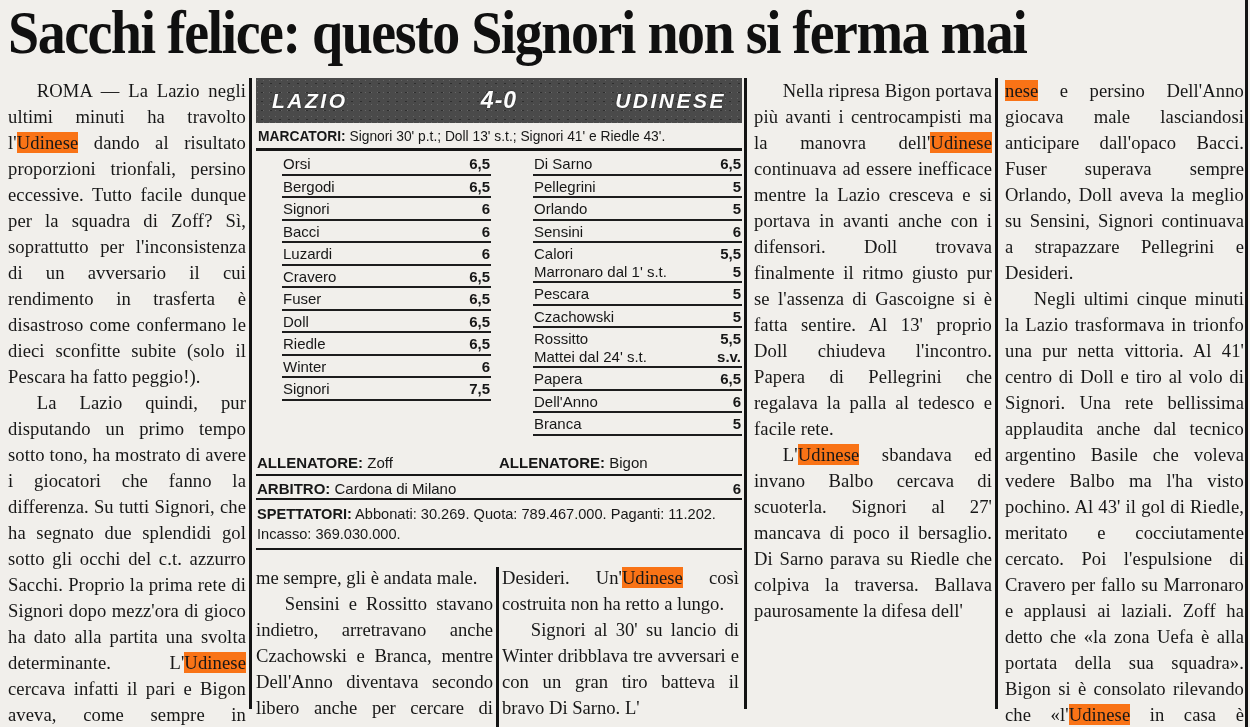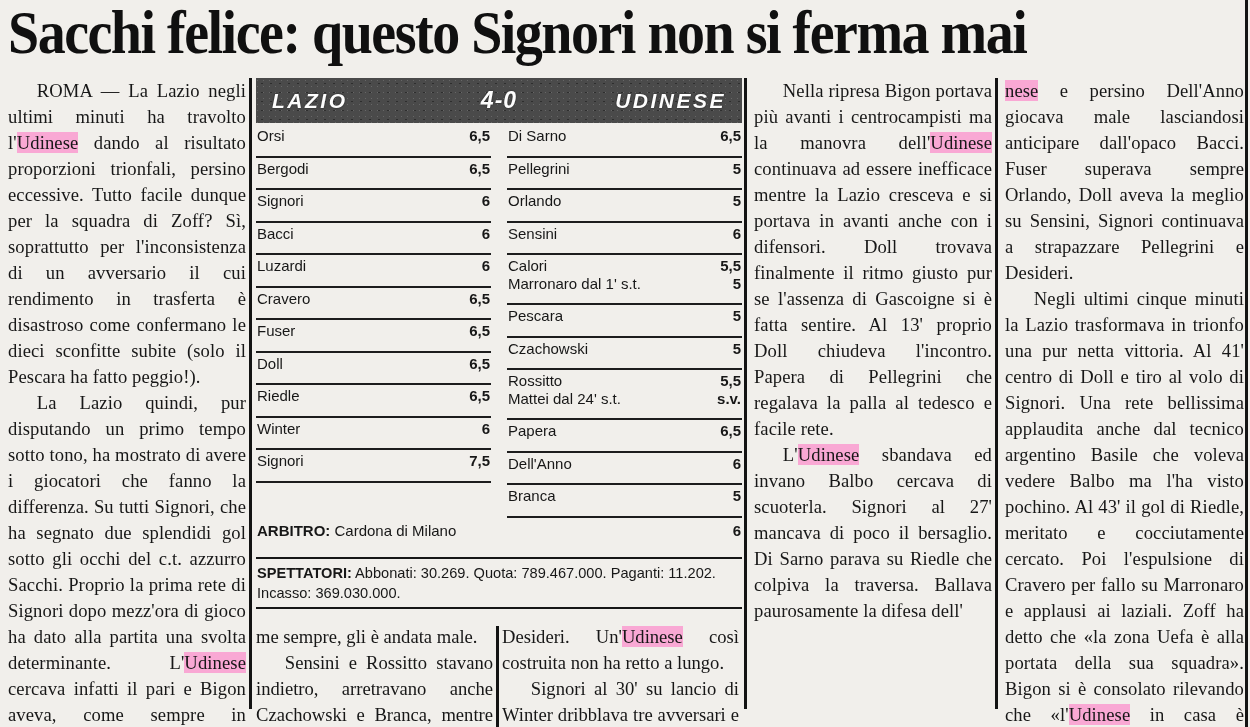--- a/index.html
+++ b/index.html
@@ -22,47 +22,47 @@
   .vdiv.d1{margin:0 4px 0 3px;}
   .vdiv.d2{margin:0 7px 0 2px;}
   .vdiv.d3{margin:0 7px 0 3px;}
   
   .col{flex:none;text-align:justify;font-size:18.6px;line-height:26px;letter-spacing:0.1px;}
   .col.c1{width:238px;}
   .col.c4{width:238px;}
   .col.c5{width:239px;}
   .para{margin:0;}
   .para.indent{text-indent:1.55em;}
-  .hl{background:#f9a8d4;}
+  .hl{background:#f97316;}
   
   .mid{flex:none;width:486px;}
   .mtable{font-family:"Liberation Sans", sans-serif;}
   .banner{
     height:45px;display:flex;align-items:center;padding:0 16px;box-sizing:border-box;
     background-color:#4a4a4a;
     background-image:
       radial-gradient(circle at 30% 40%, rgba(255,255,255,.16) 9%, transparent 10%),
       radial-gradient(circle at 70% 60%, rgba(0,0,0,.38) 10%, transparent 11%);
     background-size:6px 6px, 9px 9px;
     color:#fdfdfd;font-weight:bold;font-style:italic;
     text-shadow:0 0 2px rgba(0,0,0,.6);
   }
   .banner .bh{flex:1;font-size:21px;letter-spacing:2.5px;}
   .banner .bs{flex:1;text-align:center;font-size:23px;letter-spacing:1px;}
   .banner .ba{flex:1;text-align:right;font-size:21px;letter-spacing:2.5px;}
   .marcatori{font-size:13.8px;padding:6px 2px 4px;border-bottom:3px solid #161616;}
   .blab{font-weight:bold;}
   .players{display:flex;gap:16px;margin-top:2px;}
   .pcol{flex:1;}
-  .p-row{border-bottom:2px solid #1d1d1d;padding:2px 1px 11px;}
+  .p-row{border-bottom:2px solid #1d1d1d;padding:2px 1px 1px;margin-left:26px;}
   .p-line{display:flex;justify-content:space-between;font-size:15px;line-height:17.5px;}
   .p-rating{font-weight:bold;}
   .coach-row{display:flex;margin-top:14px;padding:4px 1px 3px;border-bottom:2.5px solid #161616;font-size:15px;}
   .coach-row > div{flex:1;}
-  .arbitro-row{display:flex;justify-content:space-between;padding:4px 1px 18px;border-bottom:2.5px solid #161616;font-size:15px;}
+  .arbitro-row{display:flex;justify-content:space-between;padding:4px 1px 1px;border-bottom:2.5px solid #161616;font-size:15px;}
   .info-row{padding:4px 1px 4px;border-bottom:2.5px solid #161616;font-size:14.6px;line-height:20px;}
   .sub-cols{display:flex;margin-top:15px;}
   .subcol{flex:none;width:237px;text-align:justify;font-size:18.6px;line-height:26px;font-family:"Liberation Serif", serif;}
   .vdiv.dm{margin:2px 3px 0 3px;}
 </style>
 </head>
 <body>
 
 <div class="headline">Sacchi felice: questo Signori non si ferma mai</div>
 <div class="edge-rule"></div>
@@ -76,20 +76,24 @@
 
   <div class="vdiv d1"></div>
 
   <div class="mid">
     <div class="mtable">
       <div class="banner">
         <span class="bh">LAZIO</span>
         <span class="bs">4-0</span>
         <span class="ba">UDINESE</span>
       </div>
+      <div class="marcatori">
+        <span class="blab">MARCATORI:</span>
+        <span> </span><span>Signori 30' p.t.; Doll 13' s.t.; Signori 41' e Riedle 43'.</span>
+      </div>
       <div class="players">
         <div class="pcol">
             <div class="p-row">
               <div class="p-line">
                 <span class="p-name">Orsi</span>
                 <span class="p-rating">6,5</span>
               </div>
             </div>
             <div class="p-row">
               <div class="p-line">
@@ -221,20 +225,24 @@
                 <span class="p-rating">6</span>
               </div>
             </div>
             <div class="p-row">
               <div class="p-line">
                 <span class="p-name">Branca</span>
                 <span class="p-rating">5</span>
               </div>
             </div>
           </div>
+      </div>
+      <div class="coach-row">
+        <div><span class="blab">ALLENATORE:</span> <span>Zoff</span></div>
+        <div><span class="blab">ALLENATORE:</span> <span>Bigon</span></div>
       </div>
       <div class="arbitro-row">
         <span><span class="blab">ARBITRO:</span> <span>Cardona di Milano</span></span>
         <span class="p-rating">6</span>
       </div>
       <div class="info-row">
         <span class="blab">SPETTATORI:</span> <span>Abbonati: 30.269. Quota: 789.467.000. Paganti: 11.202. Incasso: 369.030.000.</span>
       </div>
     </div>
     <div class="sub-cols">

